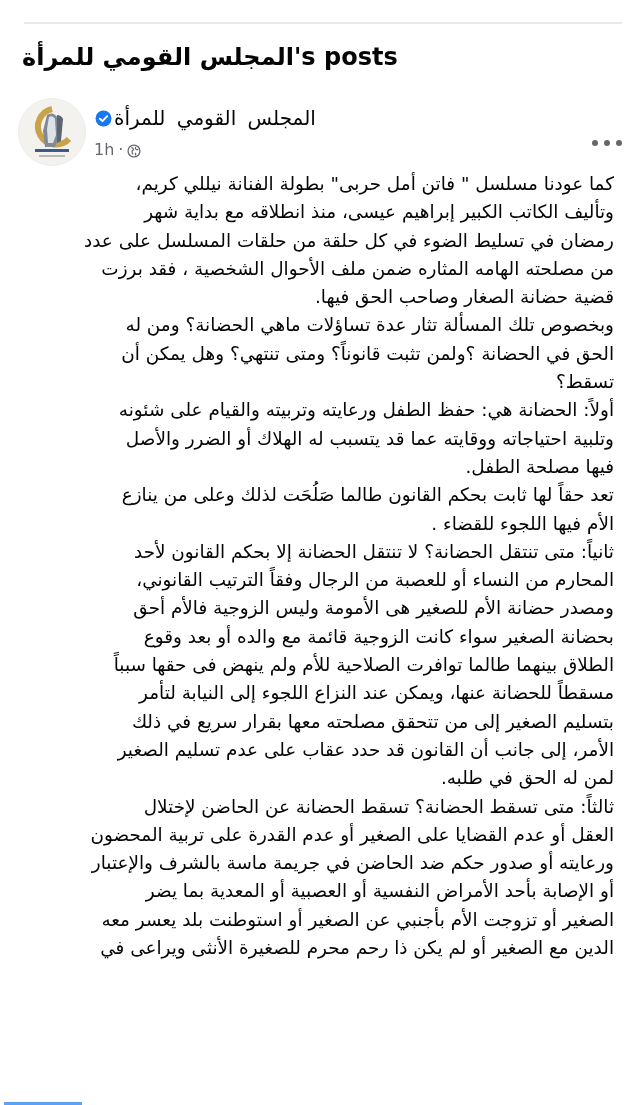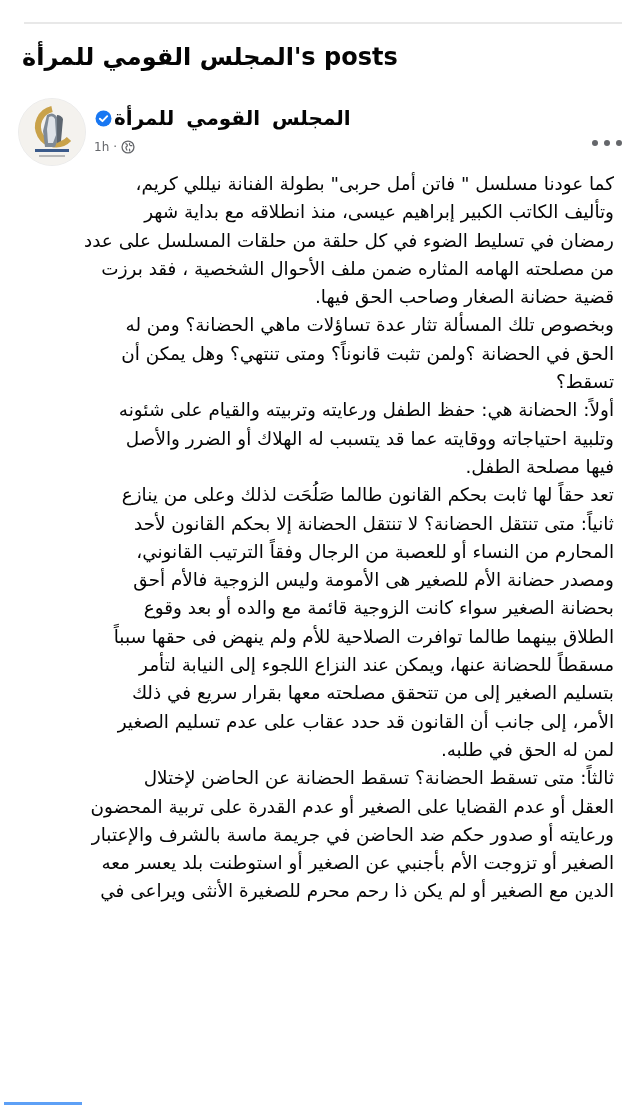--- a/index.html
+++ b/index.html
@@ -4,22 +4,22 @@
   <style>
     html, body { margin: 0; padding: 0; background: #ffffff; }
     body { width: 640px; height: 1105px; overflow: hidden; position: relative; font-family: "DejaVu Sans", sans-serif; color: #050505; }
     .top-divider { position: absolute; left: 24px; right: 18px; top: 22px; height: 2px; background: #e8e8e8; }
     .page-title { position: absolute; left: 22px; top: 43px; font-size: 24px; font-weight: bold; direction: ltr; white-space: nowrap; letter-spacing: 0px; }
     .post-header { position: absolute; left: 16px; top: 98px; width: 610px; height: 70px; }
     .avatar { position: absolute; left: 2px; top: 0px; width: 66px; height: 66px; border-radius: 50%; background: #f4f2ee; overflow: hidden; border: 1px solid #ececec; }
     .avatar svg { width: 66px; height: 66px; display: block; }
     .author-row { position: absolute; left: 79px; top: 8px; display: flex; align-items: center; direction: ltr; }
     .verified-icon { width: 17px; height: 17px; display: inline-block; margin-right: 2px; }
-    .author-name { font-size: 20px; font-weight: bold; direction: rtl; white-space: nowrap; word-spacing: 5px; }
-    .meta-row { position: absolute; left: 78px; top: 42px; display: flex; align-items: center; color: #65676b; font-size: 12px; direction: ltr; }
+    .author-name { font-size: 20px; font-weight: normal; direction: rtl; white-space: nowrap; word-spacing: 5px; }
+    .meta-row { position: absolute; left: 78px; top: 42px; display: flex; align-items: center; color: #65676b; font-size: 16px; direction: ltr; }
     .meta-dot { margin: 0 4px; }
     .globe-icon { width: 14px; height: 14px; display: inline-block; }
     .more-button { position: absolute; right: 4px; top: 37px; width: 30px; height: 16px; display: flex; align-items: center; justify-content: space-between; cursor: pointer; }
     .more-button span { width: 6px; height: 6px; border-radius: 50%; background: #65676b; display: block; }
     .post-body { position: absolute; left: 26px; right: 26px; top: 170px; direction: rtl; text-align: right; font-family: "DejaVu Sans", sans-serif; font-size: 18.4px; line-height: 28.3px; color: #050505; }
     .post-body p { margin: 0; white-space: nowrap; }
     .bottom-bar { position: absolute; left: 4px; top: 1102px; width: 78px; height: 3px; background: #1877f2; opacity: 0.7; }
   </style>
 </head>
 <body>
@@ -75,29 +75,31 @@
   <p>رمضان في تسليط الضوء في كل حلقة من حلقات المسلسل على عدد</p>
   <p>من مصلحته الهامه المثاره ضمن  ملف الأحوال الشخصية ، فقد برزت</p>
   <p>قضية حضانة الصغار وصاحب الحق فيها.</p>
   <p>وبخصوص تلك المسألة تثار عدة تساؤلات ماهي الحضانة؟ ومن له</p>
   <p>الحق في الحضانة ؟ولمن تثبت قانوناً؟ ومتى تنتهي؟ وهل يمكن أن</p>
   <p>تسقط؟</p>
   <p> أولاً: الحضانة هي: حفظ الطفل ورعايته وتربيته والقيام على شئونه</p>
   <p>وتلبية احتياجاته ووقايته عما قد يتسبب له الهلاك أو الضرر والأصل</p>
   <p>فيها مصلحة الطفل.</p>
   <p>تعد حقاً لها ثابت بحكم القانون طالما صَلُحَت لذلك وعلى من ينازع</p>
+  <p>الأم فيها اللجوء للقضاء .</p>
   <p>ثانياً: متى تنتقل الحضانة؟  لا تنتقل الحضانة إلا بحكم القانون لأحد</p>
   <p>المحارم من النساء أو للعصبة من الرجال وفقاً الترتيب القانوني،</p>
   <p>ومصدر حضانة الأم للصغير هى الأمومة وليس الزوجية  فالأم أحق</p>
   <p>بحضانة الصغير سواء كانت الزوجية قائمة مع والده أو بعد وقوع</p>
   <p>الطلاق بينهما طالما توافرت الصلاحية للأم ولم ينهض فى حقها سبباً</p>
   <p>مسقطاً للحضانة عنها، ويمكن عند النزاع اللجوء إلى النيابة لتأمر</p>
   <p>بتسليم الصغير إلى من تتحقق مصلحته معها بقرار سريع في ذلك</p>
   <p>الأمر، إلى جانب أن القانون قد حدد عقاب على عدم تسليم الصغير</p>
   <p>لمن له الحق في طلبه.</p>
   <p>ثالثاً: متى تسقط الحضانة؟  تسقط الحضانة عن الحاضن لإختلال</p>
   <p>العقل أو عدم القضايا على الصغير أو عدم القدرة على تربية المحضون</p>
   <p>ورعايته أو صدور حكم ضد الحاضن في جريمة ماسة بالشرف والإعتبار</p>
+  <p>أو الإصابة بأحد الأمراض النفسية أو العصبية أو المعدية بما يضر</p>
   <p>الصغير أو تزوجت الأم بأجنبي عن الصغير أو استوطنت بلد يعسر معه</p>
   <p>الدين مع الصغير أو لم يكن ذا رحم محرم للصغيرة الأنثى ويراعى في</p>
 </div>
 
 <div class="bottom-bar"></div>
 
 </body></html>

